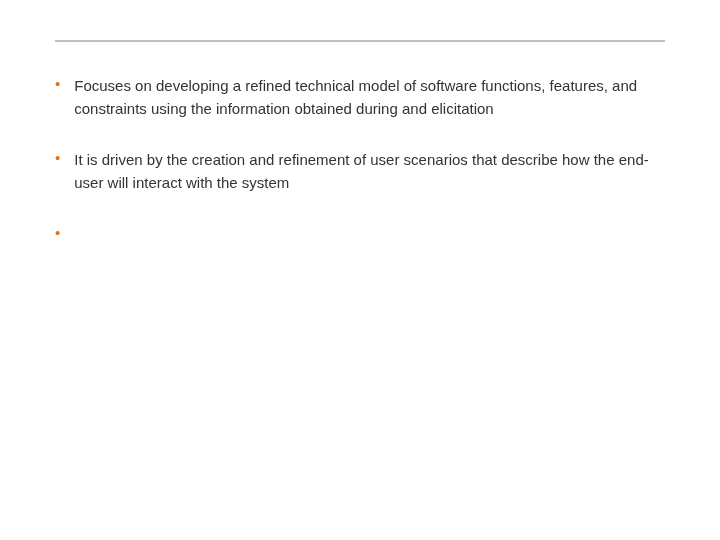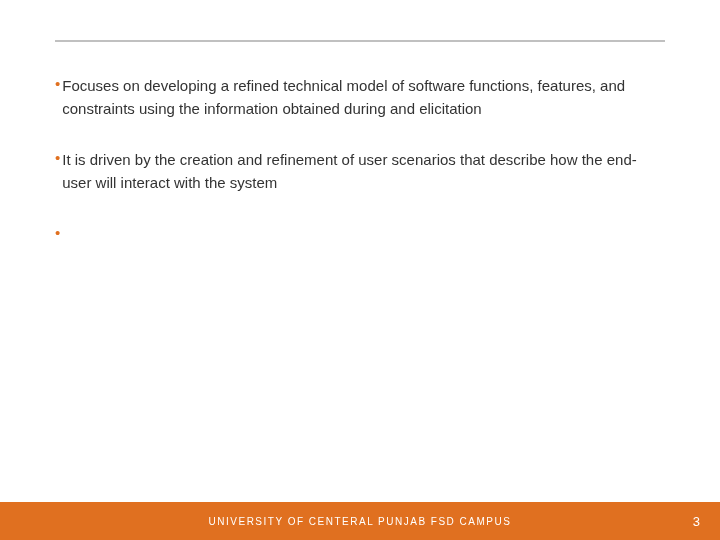--- a/index.html
+++ b/index.html
@@ -71,20 +71,21 @@
       margin-right: 2px;
       margin-top: 1px;
       flex-shrink: 0;
     }
 
     .bullet-text {
       font-size: 15px;
       color: #333333;
       line-height: 1.55;
       font-weight: 400;
+      margin-left: 12px;
     }
 
     .footer {
       height: 38px;
       background: #E07020;
       display: flex;
       align-items: center;
       justify-content: center;
       padding: 0 20px;
       position: relative;
@@ -125,17 +126,13 @@
         <span class="bullet-dot">•</span>
         <span class="bullet-text">It is driven by the creation and refinement of user scenarios that describe how the end-user will interact with the system</span>
       </div>
 
       <div class="bullet-item">
         <span class="bullet-dot">•</span>
       </div>
     </div>
   </div>
 
-  <div class="footer">
-    <span class="footer-text">UNIVERSITY OF CENTERAL PUNJAB FSD CAMPUS</span>
-    <span class="footer-page">3</span>
-  </div>
 </div>
 
 </body></html>

